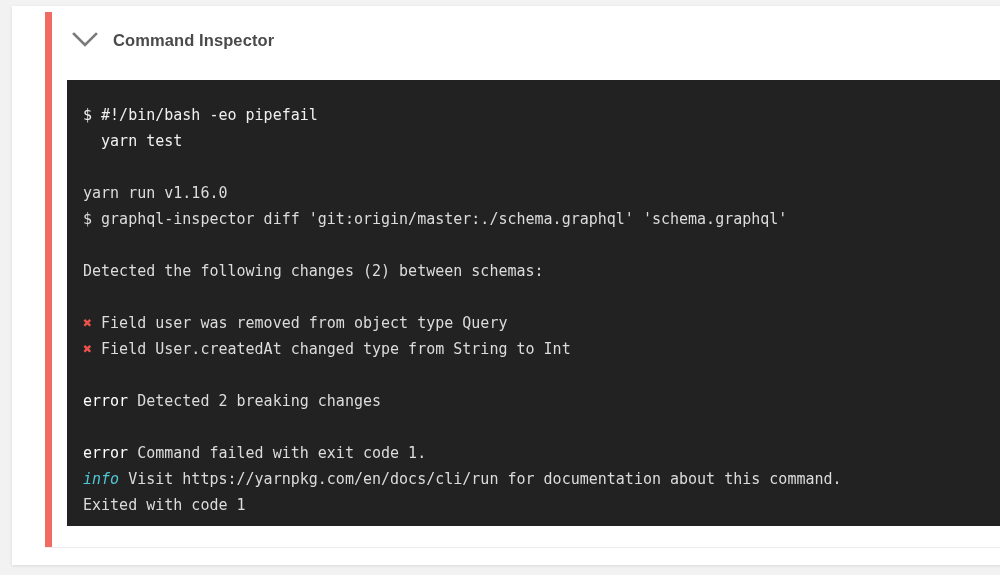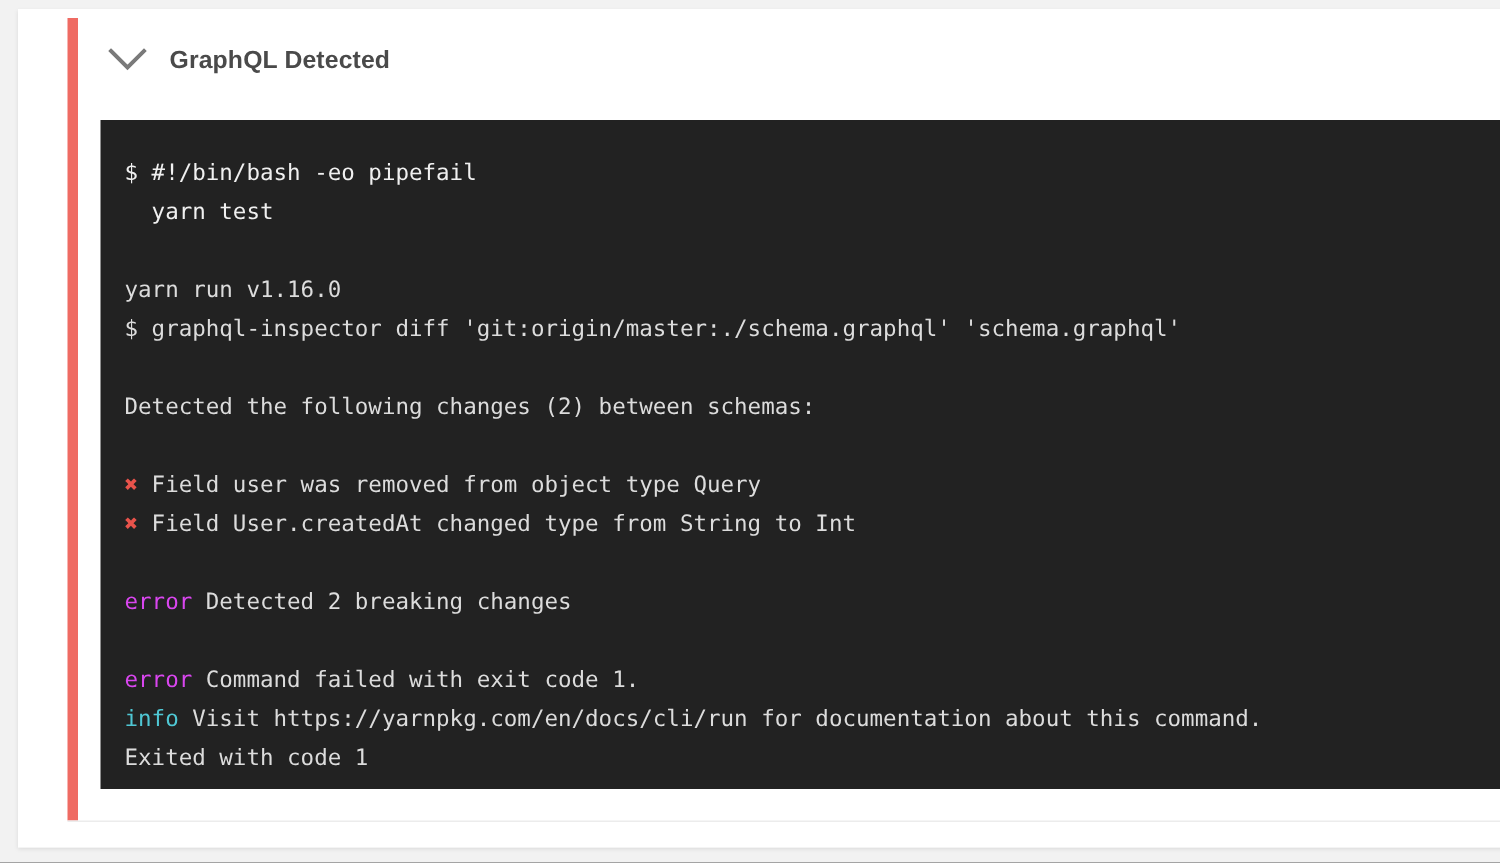--- a/index.html
+++ b/index.html
@@ -92,22 +92,22 @@
     font-size: 15px;
     line-height: 26px;
     color: #dcdcdc;
     white-space: pre;
   }
 
   .line { height: 26px; white-space: pre; }
   .line.blank { height: 26px; }
   .bold { font-weight: normal; color: #f0f0f0; }
   .err-mark { color: #e8534b; font-weight: bold; }
-  .err-word { color: #d946ef; }
-  .info-word { color: #4fc7d4; }
+  .err-word { color: #ffffff; }
+  .info-word { color: #4fc7d4; font-style: italic; }
 
   .divider {
     position: absolute;
     left: 33px;
     top: 541px;
     width: 967px;
     height: 1px;
     background: #ececec;
   }
 
@@ -130,21 +130,21 @@
   <div class="card">
 
     <div class="accent-bar"></div>
 
     <div class="header">
       <span class="chevron-icon">
         <svg width="26" height="18" viewBox="0 0 26 18" fill="none">
           <path d="M2 3 L13 14 L24 3" stroke="#7a7a7a" stroke-width="2.6" stroke-linecap="square" stroke-linejoin="miter"></path>
         </svg>
       </span>
-      <span class="header-title">GraphQL Detected</span>
+      <span class="header-title">Command Inspector</span>
     </div>
 
     <div class="terminal">
       <div class="term-inner" id="term-inner"><div class="line"><span class="bold">$ #!/bin/bash -eo pipefail</span></div><div class="line"><span class="bold">  yarn test</span></div><div class="line blank">&nbsp;</div><div class="line"><span>yarn run v1.16.0</span></div><div class="line"><span>$ graphql-inspector diff 'git:origin/master:./schema.graphql' 'schema.graphql'</span></div><div class="line blank">&nbsp;</div><div class="line"><span>Detected the following changes (2) between schemas:</span></div><div class="line blank">&nbsp;</div><div class="line"><span class="err-mark">✖</span><span> Field user was removed from object type Query</span></div><div class="line"><span class="err-mark">✖</span><span> Field User.createdAt changed type from String to Int</span></div><div class="line blank">&nbsp;</div><div class="line"><span class="err-word">error</span><span> Detected 2 breaking changes</span></div><div class="line blank">&nbsp;</div><div class="line"><span class="err-word">error</span><span> Command failed with exit code 1.</span></div><div class="line"><span class="info-word">info</span><span> Visit https://yarnpkg.com/en/docs/cli/run for documentation about this command.</span></div><div class="line"><span>Exited with code 1</span></div></div>
     </div>
 
     <div class="divider"></div>
     <div class="card-footer"></div>
 
   </div>

